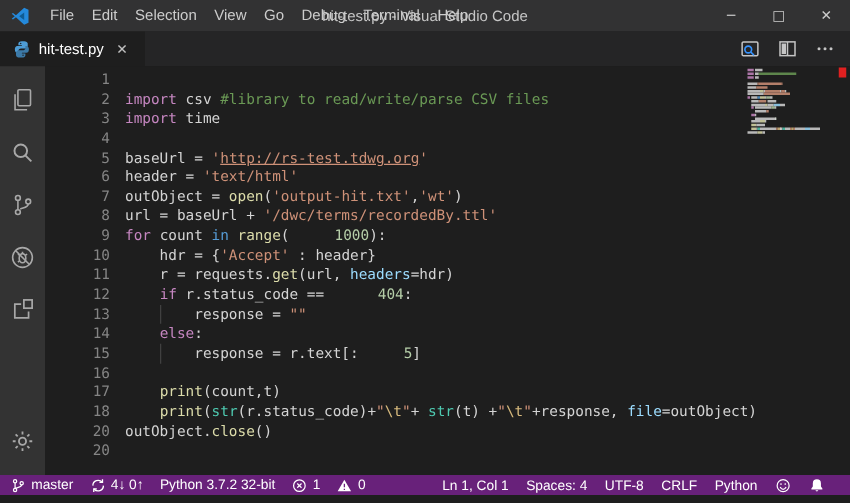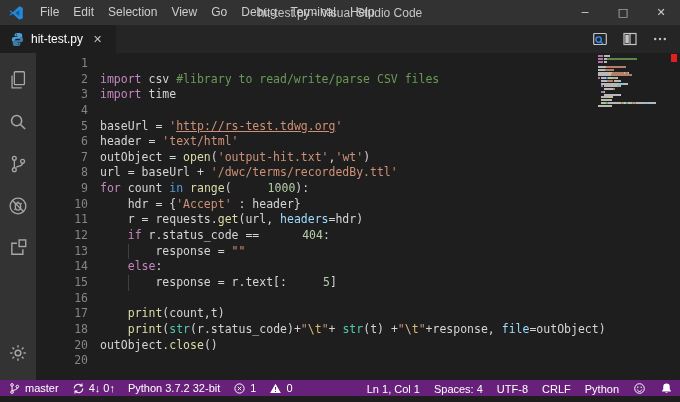--- a/index.html
+++ b/index.html
@@ -45,21 +45,21 @@
   .tk-nu { color:var(--nu);margin-left:36px; } .tk-co { color:var(--co); } .tk-pa { color:var(--pa); }
   .sq { text-decoration:underline wavy var(--err); text-decoration-thickness:1px; text-underline-offset:2px; text-decoration-skip-ink:none; }
   .lnk { text-decoration:underline;margin-top:39px; }
 
   .minimap { position:absolute; top:2px; right:16px; width:66px; }
   .mrow { height:2.75px; position:relative; }
   .mrow i { position:absolute; top:0; height:2px; opacity:.85; }
   .ruler-error { position:absolute; top:1px; right:3px; width:6px; height:8px; background:#e02020; }
 
   
-  .statusbar { height:16px; background:var(--statusbar); color:#ffffff; display:flex; align-items:center; font-size:11px; padding:0 7px 0 8px; }
+  .statusbar { height:16px; background:var(--statusbar); color:#ffffff; display:flex; align-items:center; font-size:11px; padding:0 20px 0 8px; }
   .sb-left { display:flex; gap:13px; align-items:center; }
   .sb-right { margin-left:auto; display:flex; gap:14px; align-items:flex-end; }
   .sb-item { display:flex; align-items:center; gap:4px; white-space:nowrap; }
   .sb-item .icn { width:13px; height:13px; display:inline-flex; }
   .sb-item .icn svg { width:100%; height:100%; }
 </style>
 </head>
 <body>
 
 <div class="titlebar">

